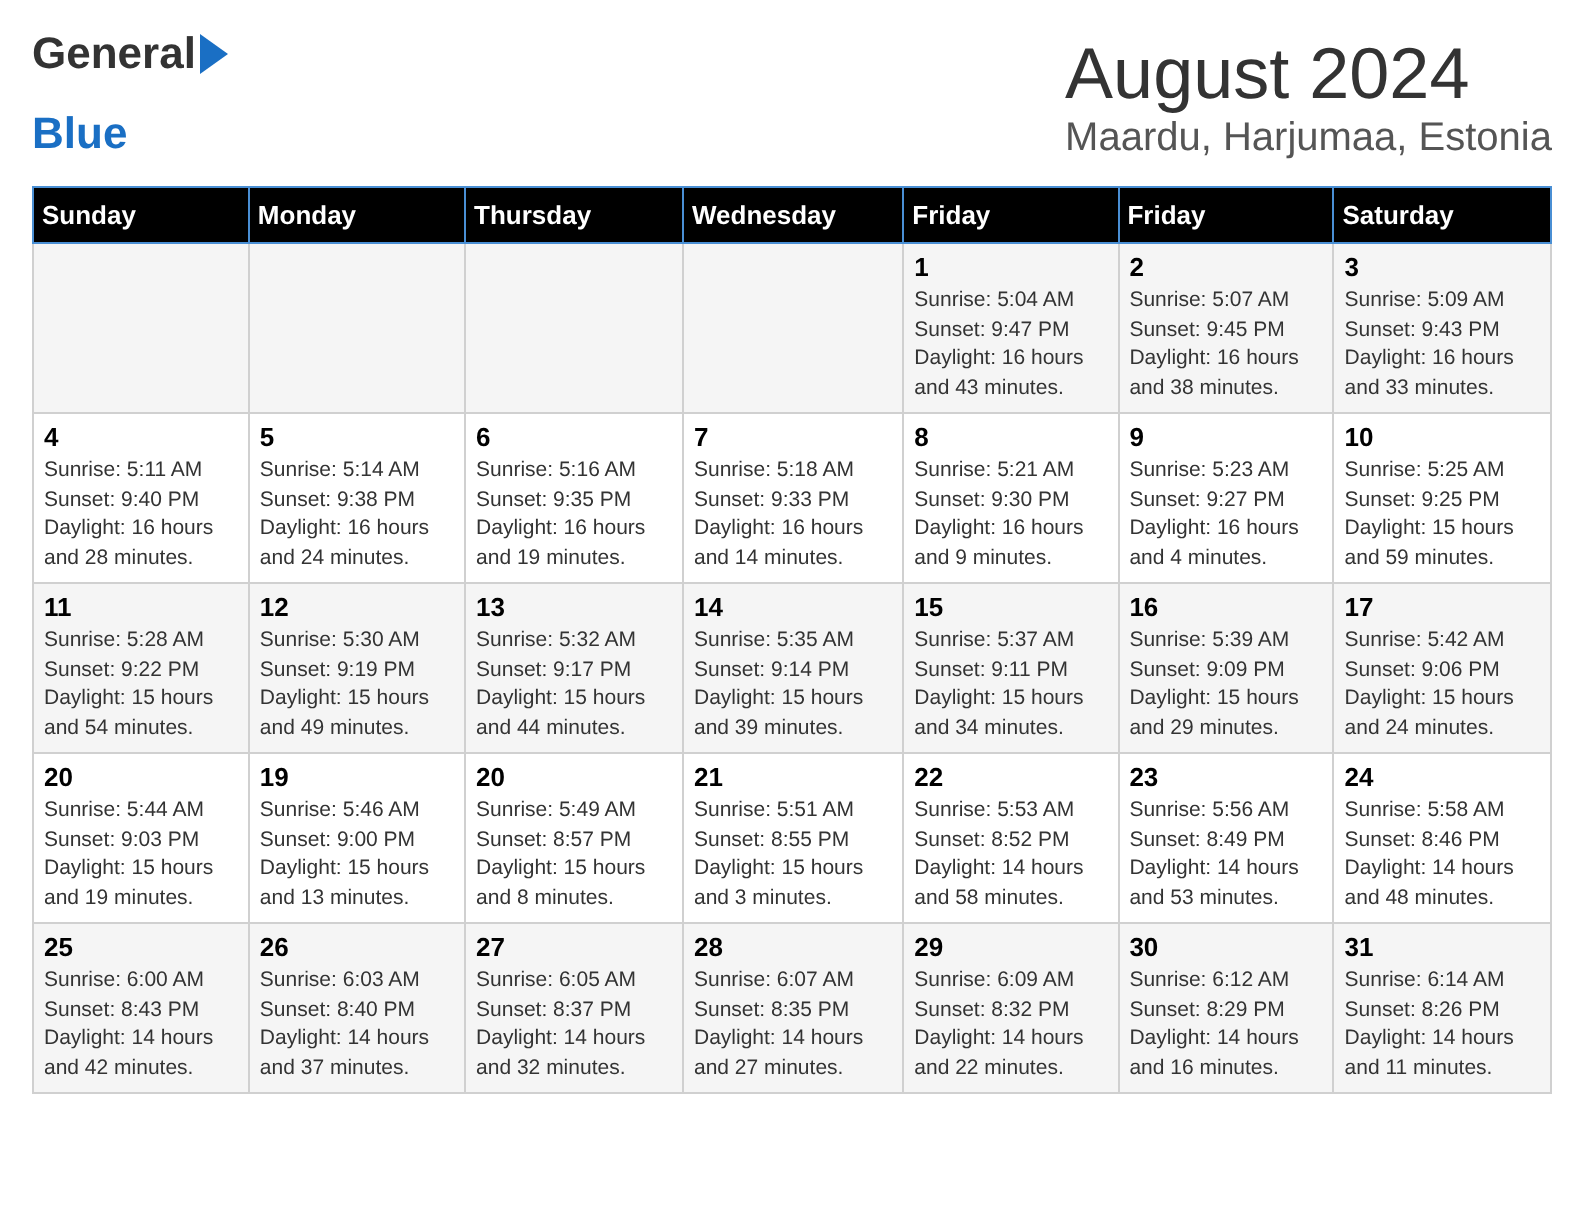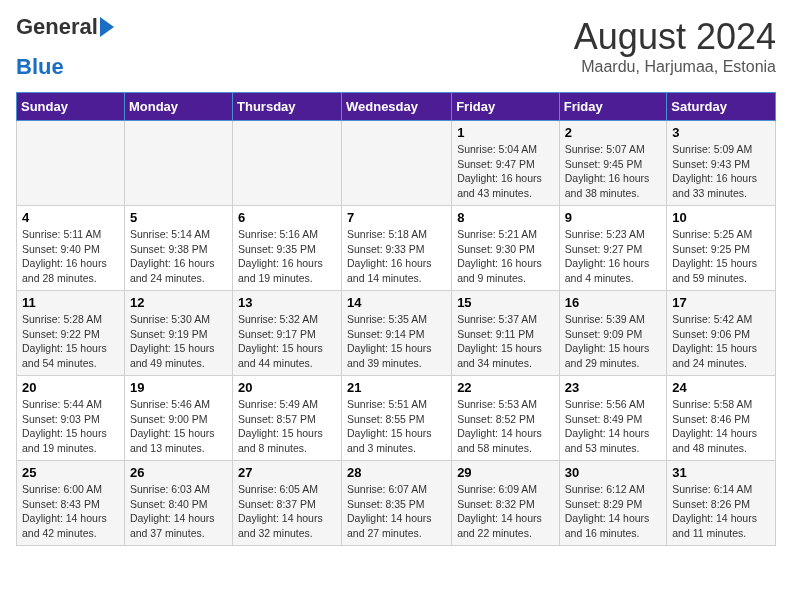--- a/index.html
+++ b/index.html
@@ -32,30 +32,30 @@
       width: 0; height: 0;
       border-top: 10px solid transparent;
       border-bottom: 10px solid transparent;
       border-left: 14px solid #1a6fc4;
       display: inline-block;
       margin-left: 2px;
       vertical-align: middle;
     }
     .logo-line1 { display: flex; align-items: center; }
     .logo-line2 { color: #1a6fc4; font-size: 22px; font-weight: bold; margin-top: 16px; }
-    .title-area { text-align: right; }
+    .title-area { text-align: left; }
     .calendar-title { font-size: 36px; font-weight: normal; color: #333; }
-    .calendar-subtitle { font-size: 16px; color: #555; }
+    .calendar-subtitle { font-size: 20px; color: #555; }
     table {
       width: 100%;
       border-collapse: collapse;
       font-size: 11px;
     }
     thead tr {
-      background: #4c1d95;
+      background: #000000;
       color: #fff;
     }
     thead th {
       padding: 6px 4px;
       text-align: left;
       font-size: 13px;
       font-weight: bold;
       border: 1px solid #4a8fd4;
     }
     tbody tr {

